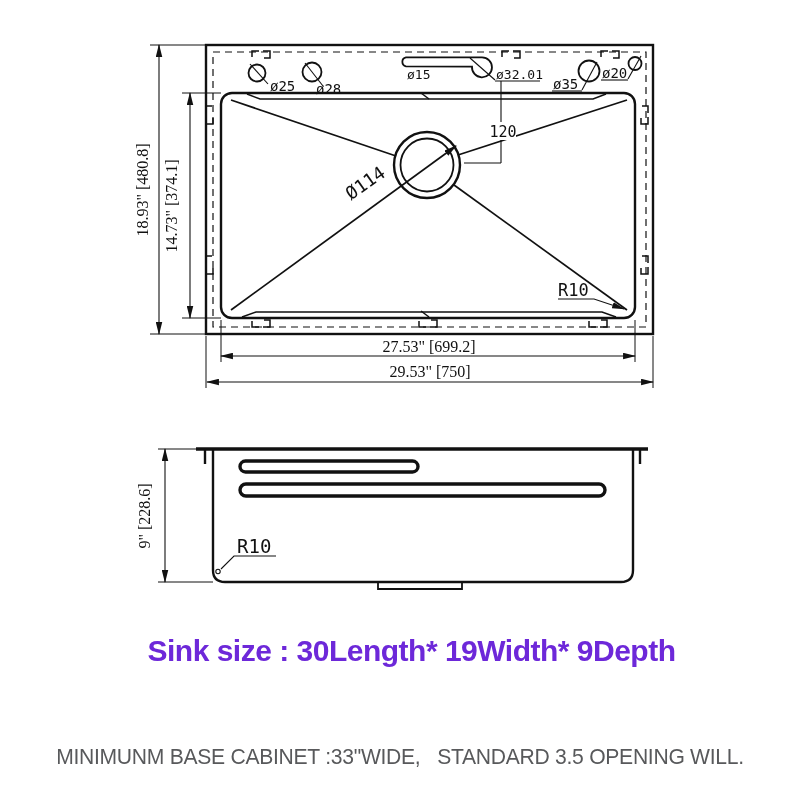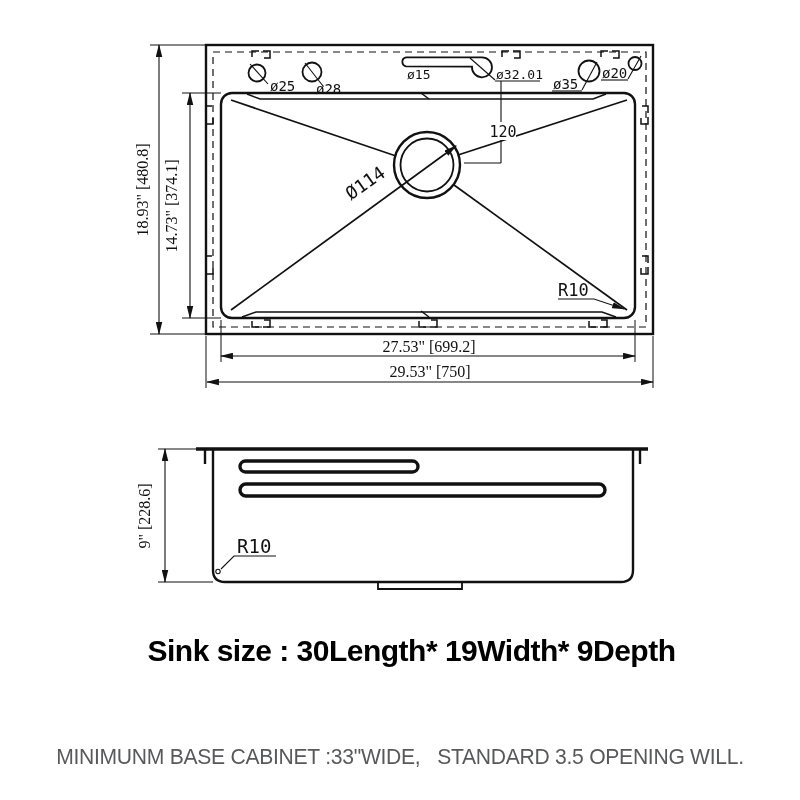--- a/index.html
+++ b/index.html
@@ -147,20 +147,20 @@
     <text class="dimtxt" x="148" y="190" text-anchor="middle" transform="rotate(-90 148 190)">18.93" [480.8]</text>
     <text class="dimtxt" x="177" y="206" text-anchor="middle" transform="rotate(-90 177 206)">14.73" [374.1]</text>
     <text class="dimtxt" x="429" y="352" text-anchor="middle">27.53" [699.2]</text>
     <text class="dimtxt" x="430" y="377" text-anchor="middle">29.53" [750]</text>
 
     <text class="dimtxt" x="150" y="516" text-anchor="middle" transform="rotate(-90 150 516)">9" [228.6]</text>
     <text class="cad" x="237" y="553" font-size="19">R10</text>
   </svg>
 
   <div class="caption">
-    <div class="headline" style="color:#000000;margin-left:23px;">Sink size : 30Length* 19Width* 9Depth</div>
+    <div class="headline" style="color:#6d28d9;margin-left:23px;">Sink size : 30Length* 19Width* 9Depth</div>
     <div class="notes" style="color:#58595b;">
       <div>MINIMUNM BASE CABINET :33"WIDE,   STANDARD 3.5 OPENING WILL.</div>
       
     </div>
   </div>
 
 </div>
 
 </body></html>

